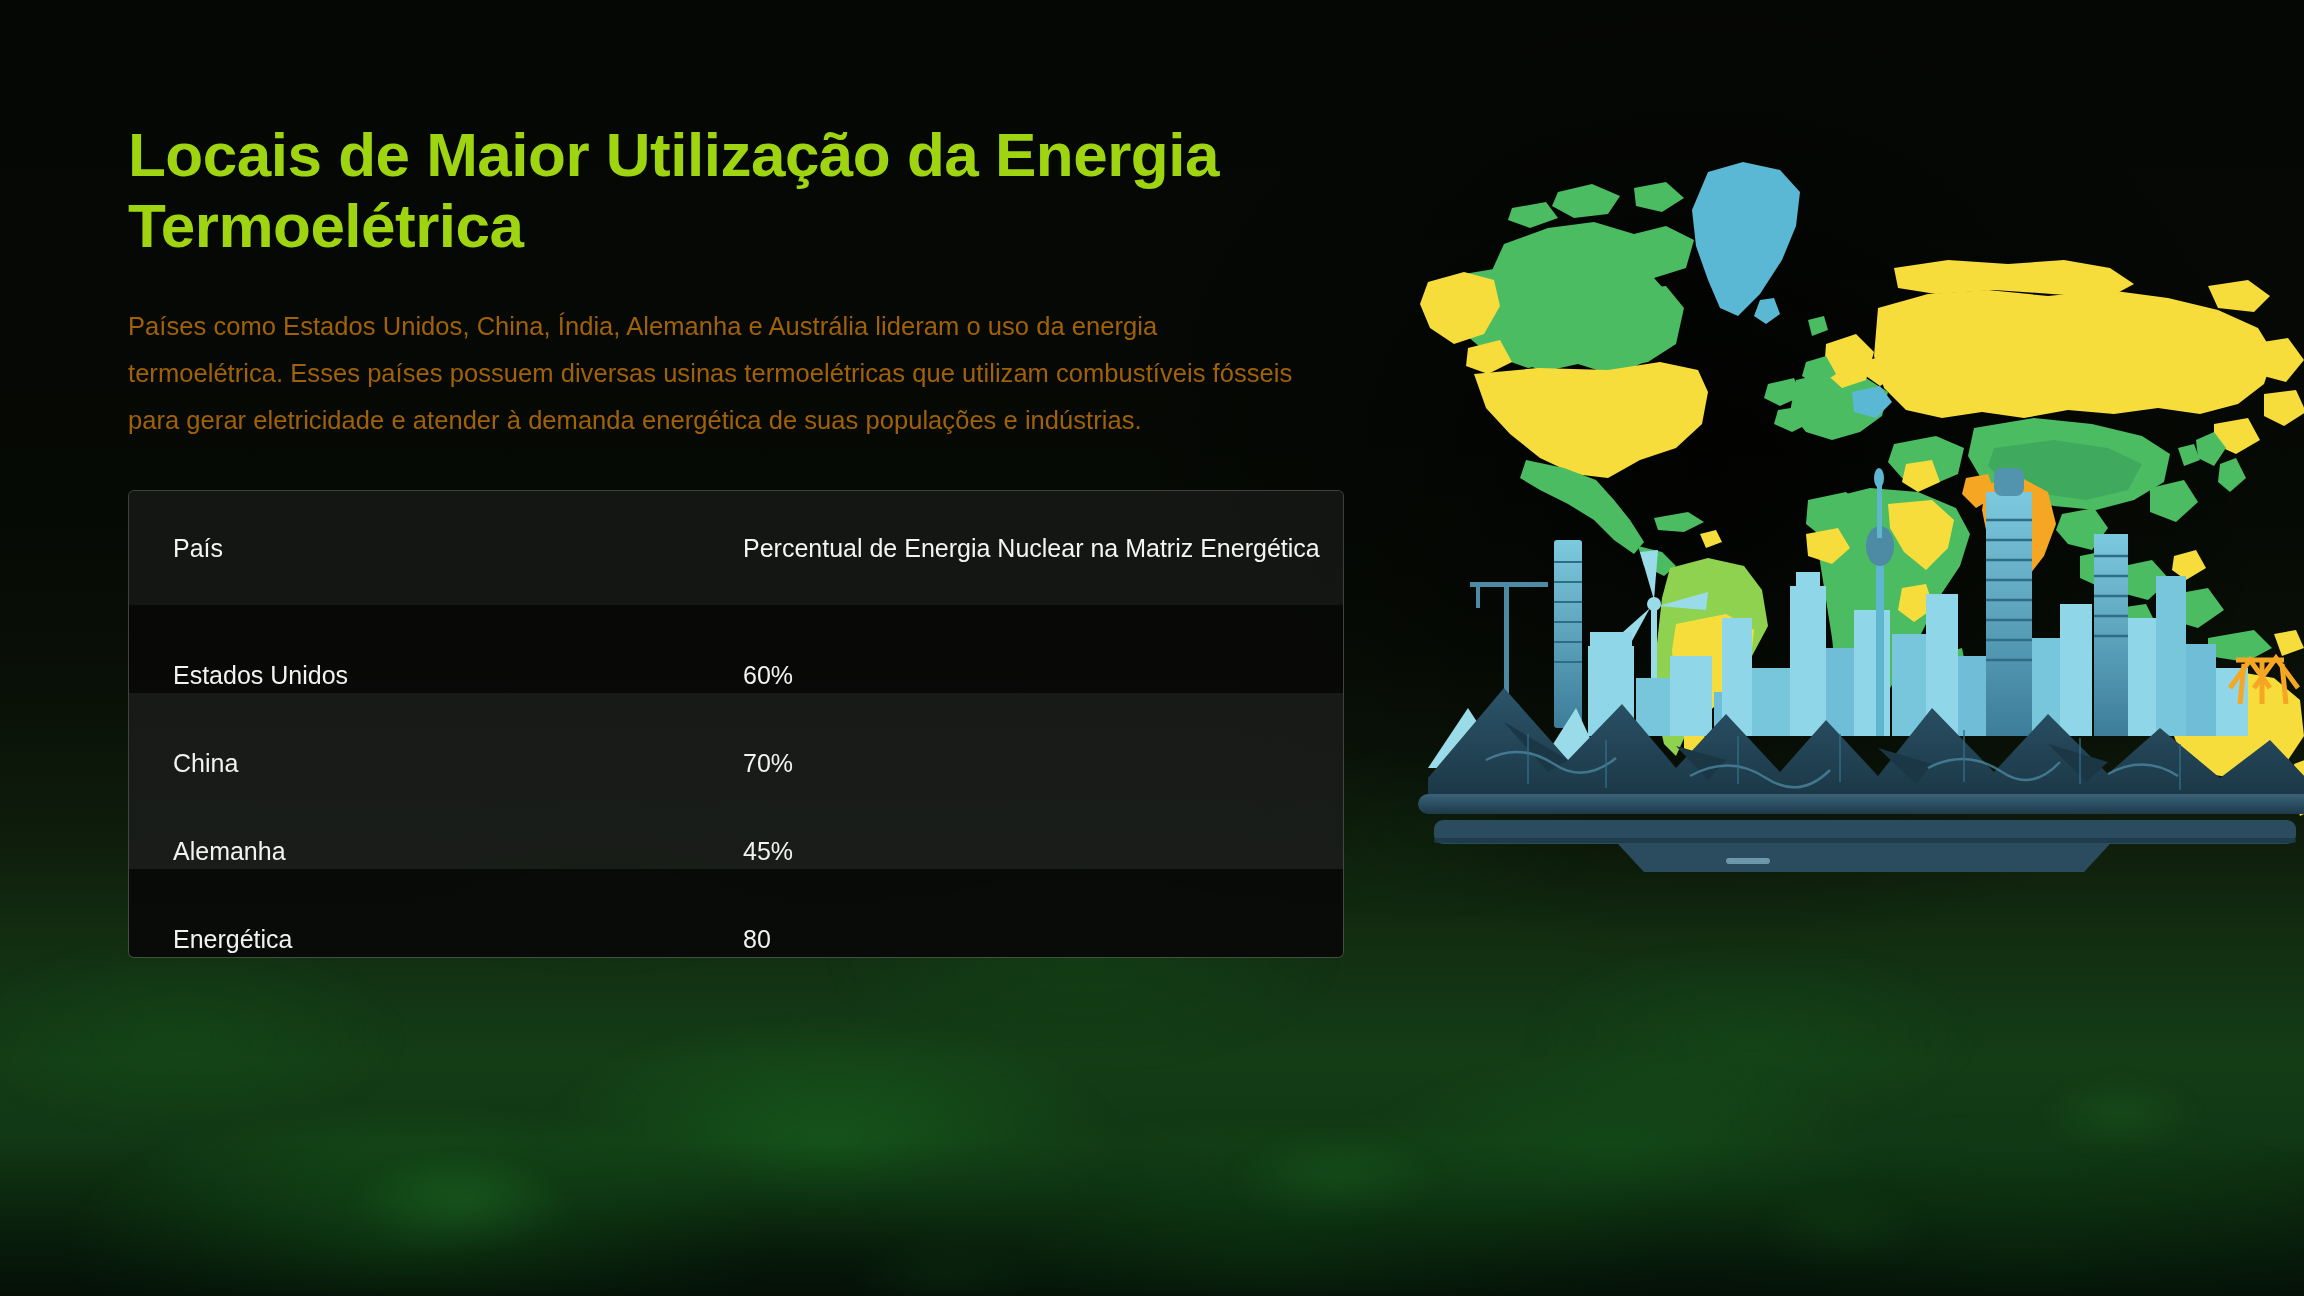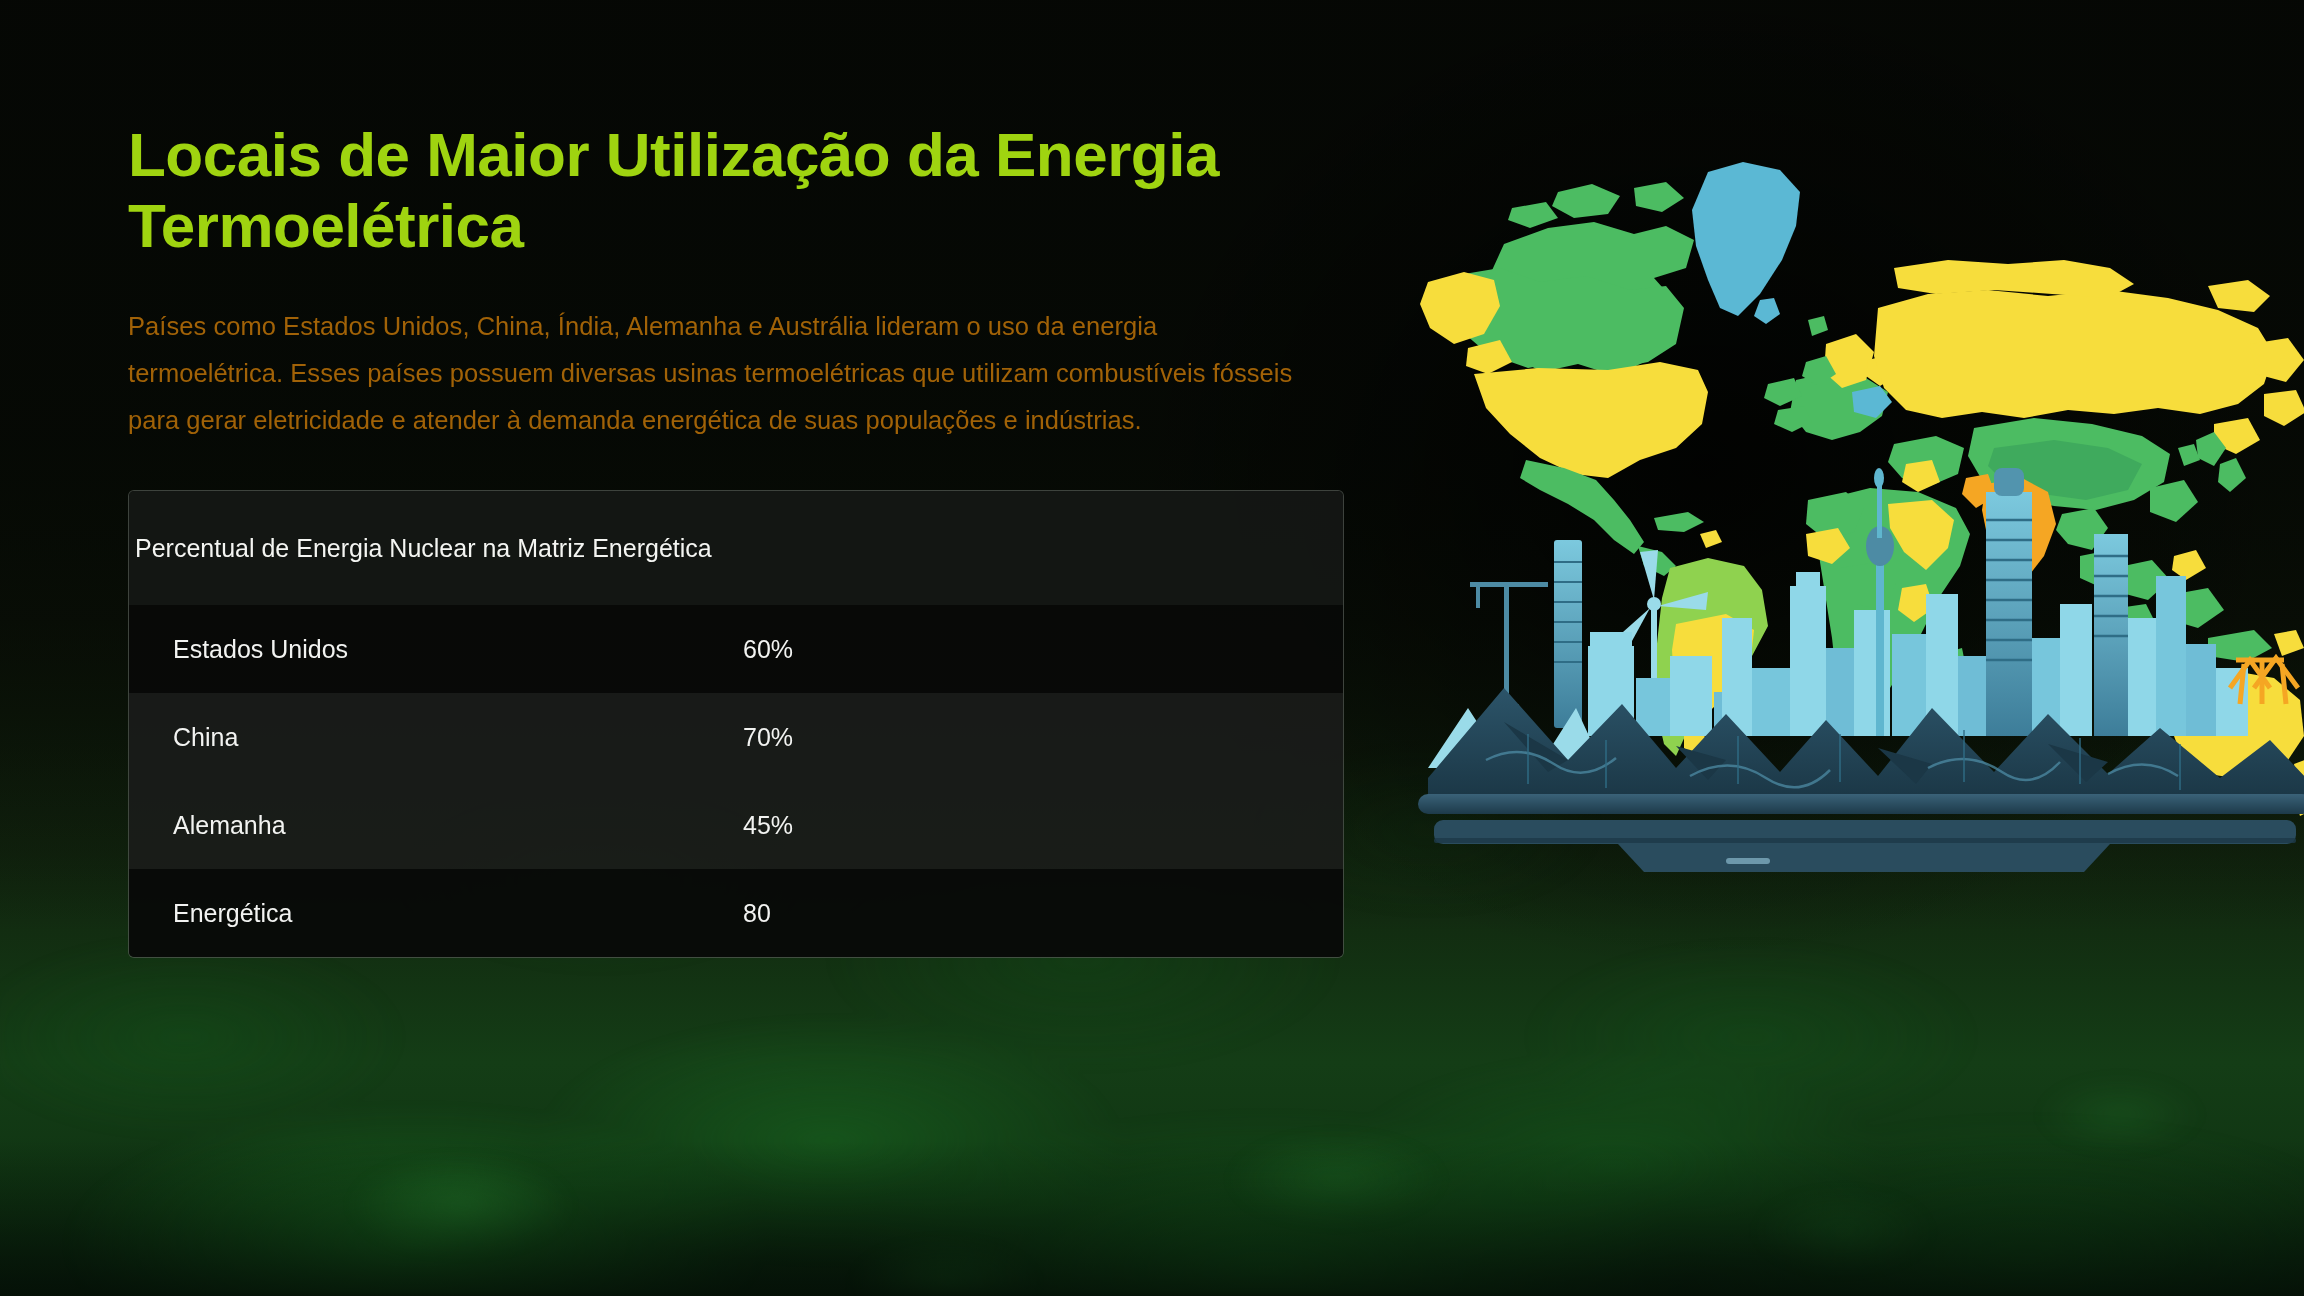--- a/index.html
+++ b/index.html
@@ -104,21 +104,21 @@
     width:1216px;
     border:1px solid rgba(190,200,190,0.30);
     border-radius:6px;
     overflow:hidden;
     background:rgba(10,11,10,0.55);
     backdrop-filter:none;
   }
 
   .trow {
     display:flex;
-    align-items:center;
+    align-items:flex-end;
   }
 
   .thead {
     background:rgba(23,25,23,0.80);
     min-height:114px;
     align-items:center;
   }
   .thead .cell { padding-top:8px; padding-bottom:8px; }
 
   .trow.odd  { background:rgba(8,9,8,0.88); }
@@ -387,20 +387,21 @@
 
   <div id="content">
 
     <h1 id="page-title">Locais de Maior Utilização da Energia Termoelétrica</h1>
 
     <p id="intro-paragraph">Países como Estados Unidos, China, Índia, Alemanha e Austrália lideram o uso da energia termoelétrica. Esses países possuem diversas usinas termoelétricas que utilizam combustíveis fósseis para gerar eletricidade e atender à demanda energética de suas populações e indústrias.</p>
 
     <div id="country-table">
 
       <div class="trow thead">
+        <div class="cell c1">País</div>
         <div class="cell c2">Percentual de Energia Nuclear na Matriz Energética</div>
       </div>
 
       <div class="trow tbody-row odd">
         <div class="cell c1">Estados Unidos</div>
         <div class="cell c2">60%</div>
       </div>
 
       <div class="trow tbody-row even">
         <div class="cell c1">China</div>

